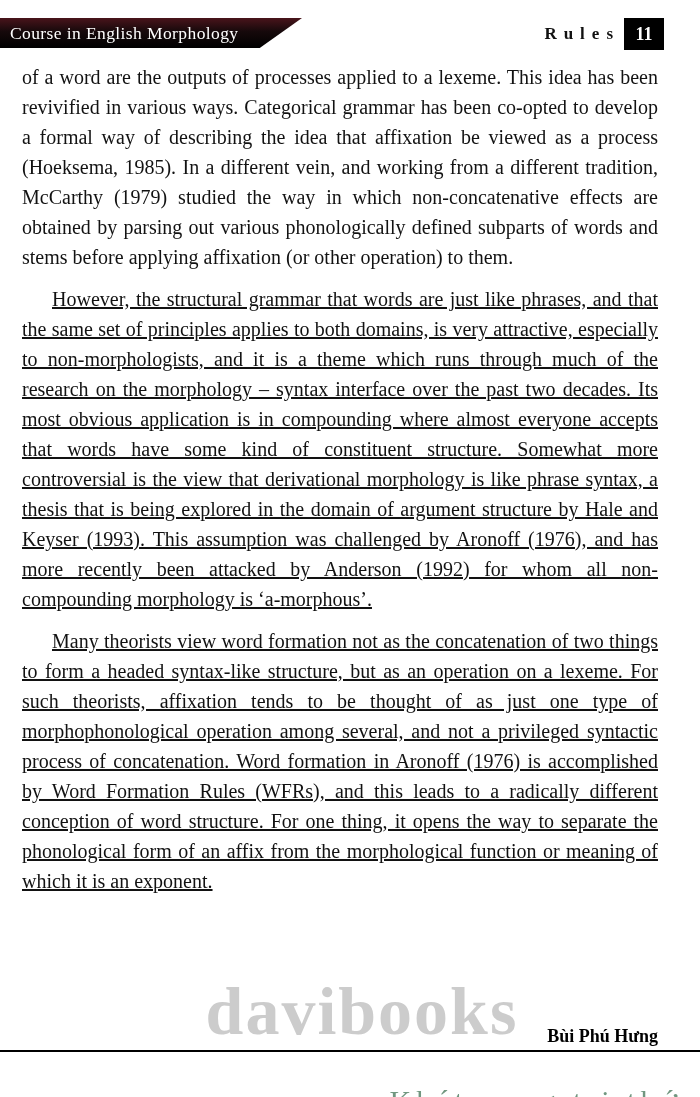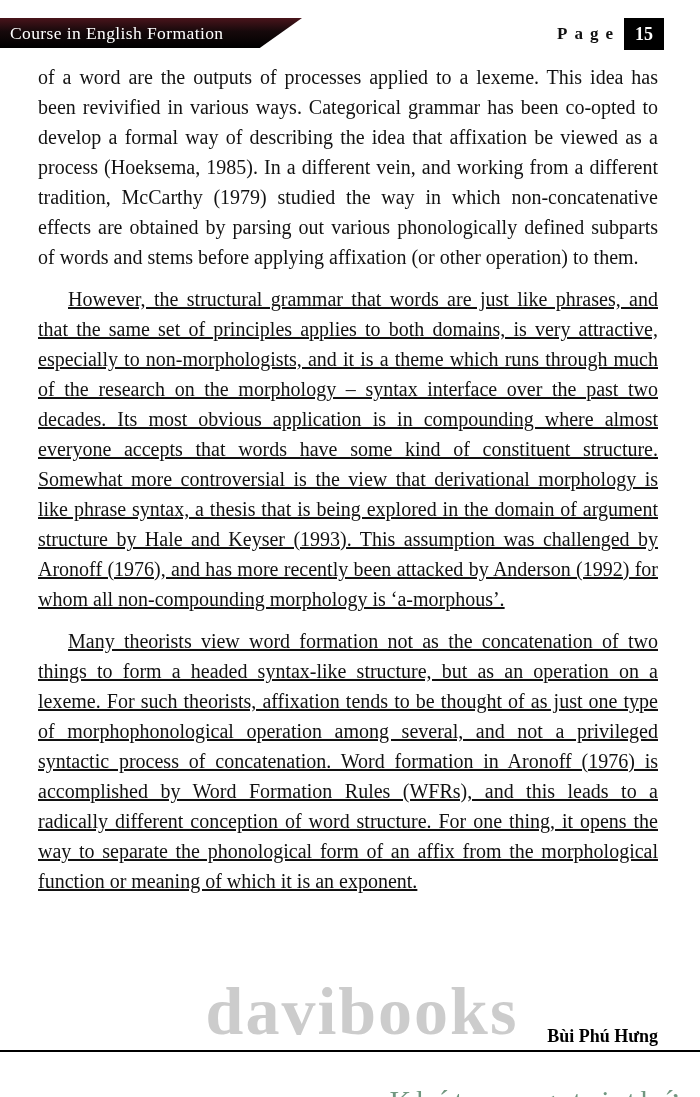--- a/index.html
+++ b/index.html
@@ -42,21 +42,21 @@
 
   
   .content {
     position: absolute;
     top: 62px; left: 22px; right: 42px;
     text-align: justify;
     font-size: 20px;
     line-height: 30px;
     color: #121212;
   }
-  .content p { margin: 0 0 12px 16px; }
+  .content p { margin: 0 0 12px 0; }
   .content p.indent { text-indent: 30px; text-decoration: underline; }
 
   
   .wm-name {
     position: absolute; left: 0; right: 0; top: 972px;
     text-align: center;
     font-size: 68px; font-weight: bold;
     color: #8f8f8f; opacity: 0.45;
     letter-spacing: 2px;
     pointer-events: none;
@@ -84,25 +84,25 @@
     position: absolute; left: 0; right: 0; top: 1050px;
     border-top: 2.5px solid #000000;
     z-index: 4;
   }
 </style>
 </head>
 <body>
 
 <div class="header">
   <div class="banner">
-    <span class="banner-text">Course in English Formation</span>
+    <span class="banner-text">Course in English Morphology</span>
   </div>
-  <span class="page-label">Page</span>
+  <span class="page-label">Rules</span>
   <div class="page-box">
-    <span>15</span>
+    <span>11</span>
   </div>
 </div>
 
 <div class="content">
   <p>of a word are the outputs of processes applied to a lexeme. This idea has been revivified in various ways. Categorical grammar has been co-opted to develop a formal way of describing the idea that affixation be viewed as a process (Hoeksema, 1985). In a different vein, and working from a different tradition, McCarthy (1979) studied the way in which non-concatenative effects are obtained by parsing out various phonologically defined subparts of words and stems before applying affixation (or other operation) to them.</p>
   <p class="indent">However, the structural grammar that words are just like phrases, and that the same set of principles applies to both domains, is very attractive, especially to non-morphologists, and it is a theme which runs through much of the research on the morphology – syntax interface over the past two decades. Its most obvious application is in compounding where almost everyone accepts that words have some kind of constituent structure. Somewhat more controversial is the view that derivational morphology is like phrase syntax, a thesis that is being explored in the domain of argument structure by Hale and Keyser (1993). This assumption was challenged by Aronoff (1976), and has more recently been attacked by Anderson (1992) for whom all non-compounding morphology is ‘a-morphous’.</p>
   <p class="indent">Many theorists view word formation not as the concatenation of two things to form a headed syntax-like structure, but as an operation on a lexeme. For such theorists, affixation tends to be thought of as just one type of morphophonological operation among several, and not a privileged syntactic process of concatenation. Word formation in Aronoff (1976) is accomplished by Word Formation Rules (WFRs), and this leads to a radically different conception of word structure. For one thing, it opens the way to separate the phonological form of an affix from the morphological function or meaning of which it is an exponent.</p>
 </div>
 
 <div class="wm-name">davibooks</div>

